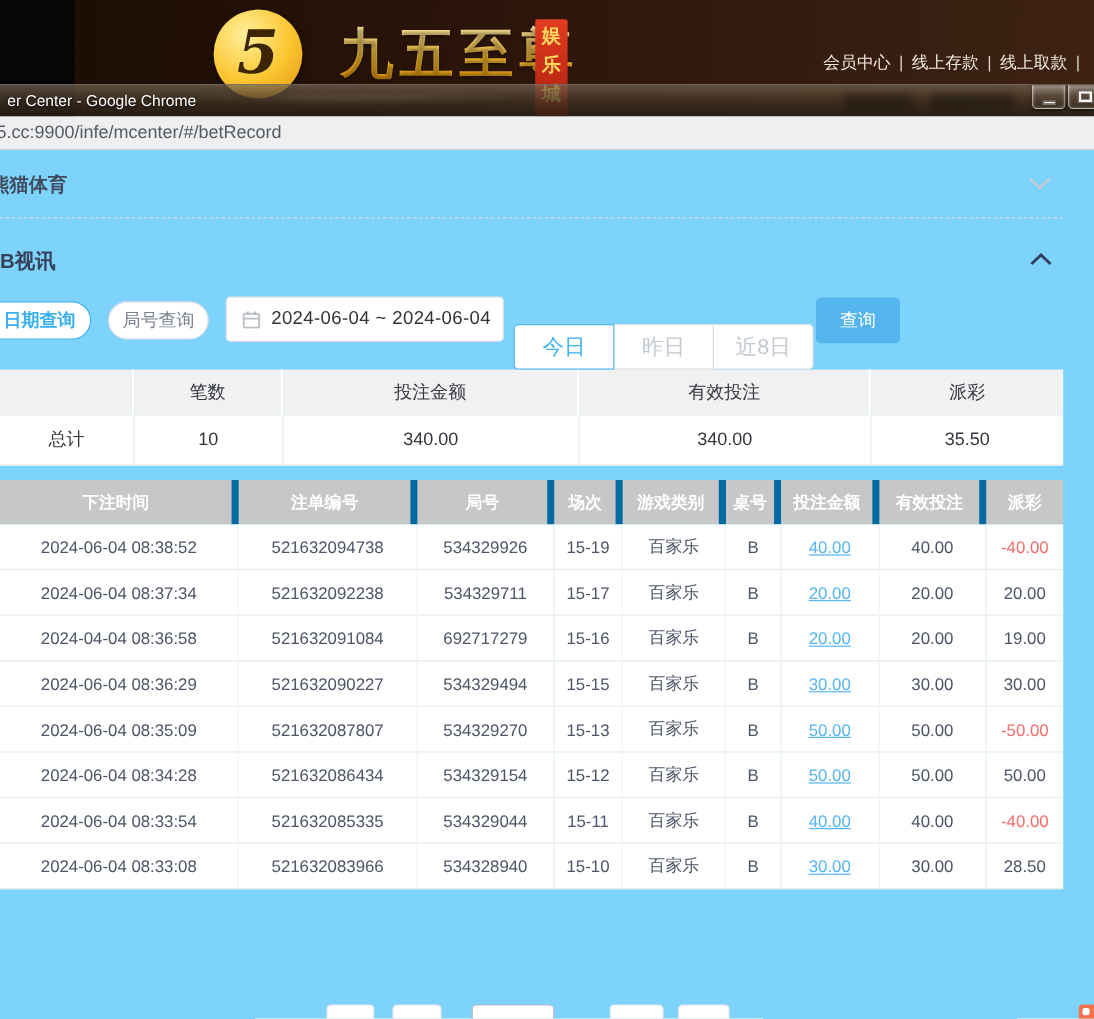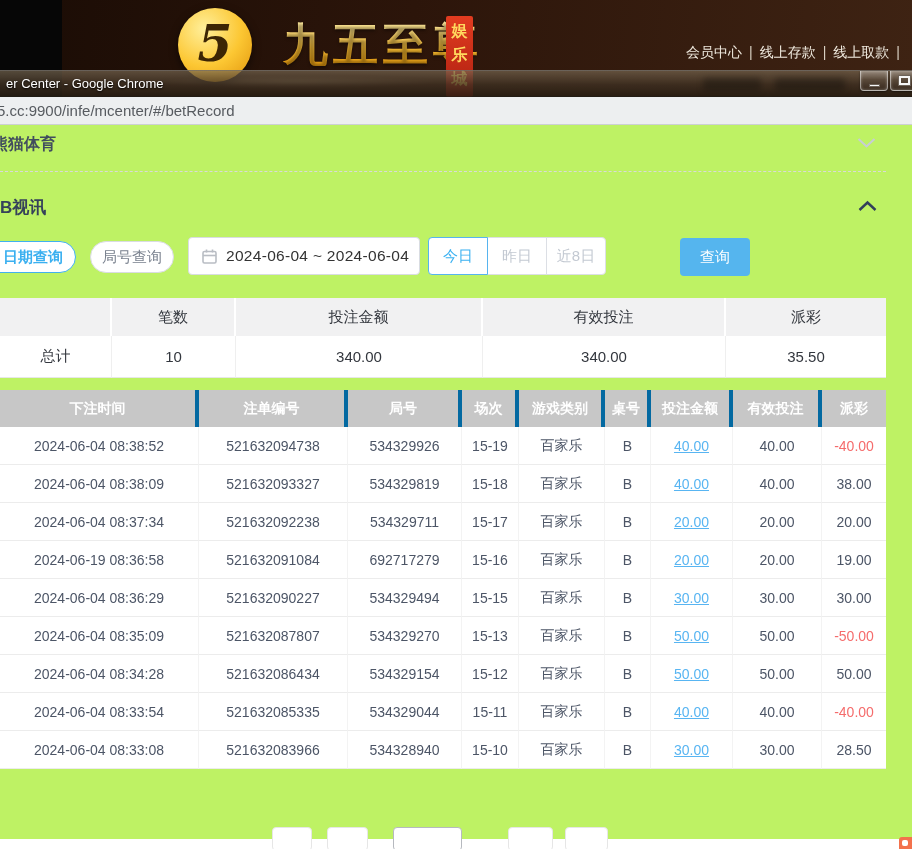--- a/index.html
+++ b/index.html
@@ -44,60 +44,60 @@
             box-shadow:0 1px 2px rgba(0,0,0,.5), inset 0 0 3px rgba(255,255,255,.35);
             display:flex; align-items:center; justify-content:center; }
   .glyph-min { width:11px; height:3px; background:#f6f6f6; border:1px solid #6c6258; margin-top:9px; }
   .glyph-max { width:11px; height:9px; border:2px solid #f6f6f6; outline:1px solid #6c6258; background:transparent; }
 
   .urlbar { position:absolute; left:0; top:97px; width:912px; height:28px; z-index:3;
             background:#edeff0; border-bottom:1px solid #cdd0d3; }
   .url-text { position:absolute; left:-3px; top:5px; font-size:15px; color:#575b60; white-space:nowrap; }
 
   
-  .content { position:absolute; left:0; top:115px; width:912px; height:724px; background:#bef264; z-index:2; }
+  .content { position:absolute; left:0; top:125px; width:912px; height:724px; background:#7dd3fc; z-index:2; }
 
   .sec-title { position:absolute; font-weight:bold; color:#36425a; white-space:nowrap; }
   .sec-panda { left:-8px; top:19px; font-size:16px; color:#414d5e; }
   .sec-bb { left:0px; top:81px; font-size:17px; }
   .chev { position:absolute; }
   .dashed { position:absolute; left:0; top:56px; width:886px; border-top:1px dashed #d9d9d9; }
 
   
   .pill { position:absolute; height:32px; top:126px; border-radius:16px; background:#fff; border:1px solid #d9dce2;
           font-size:15px; color:#79818e; display:flex; align-items:center; justify-content:center; }
   .pill-date { left:-30px; width:106px; border-color:#41b1f0; color:#3bb0f0; font-weight:bold;
                justify-content:flex-end; padding-right:12px; }
   .pill-round { left:90px; width:84px; }
   .datefield { position:absolute; left:188px; top:122px; width:232px; height:38px; border:1px solid #d9dce2;
                border-radius:4px; background:#fff; display:flex; align-items:center; }
   .datefield svg { margin:0 9px 0 13px; }
   .datefield .dtxt { font-size:15.5px; color:#333; letter-spacing:.3px; }
   .btn-group { position:absolute; left:428px; top:122px; display:flex; }
-  .seg { width:60px; height:38px; background:#fff; border:1px solid #dcdfe5; font-size:15px; color:#c3c9d2;
-         display:flex; align-items:center; justify-content:center; }
+  .seg { width:84px; height:38px; background:#fff; border:1px solid #dcdfe5; font-size:18px; color:#c3c9d2;
+         display:flex; align-items:center; justify-content:center;margin-top:23px; }
   .seg + .seg { margin-left:-1px; }
   .seg-active { border-color:#57b4ef; color:#3bb1f1; border-radius:4px 0 0 4px; z-index:1; }
   .seg-last { border-radius:0 4px 4px 0; }
   .search-btn { position:absolute; left:680px; top:123px; width:70px; height:38px; background:#55b5ee; border:none;
                 border-radius:4px; color:#fff; font-size:15px; display:flex; align-items:center; justify-content:center; }
 
   
   table { border-collapse:separate; border-spacing:0; table-layout:fixed; }
   .summary { position:absolute; left:0; top:183px; width:886px; }
   .summary th { height:38px; background:#f1f1f2; font-size:15px; font-weight:normal; color:#33373e; text-align:center; }
   .summary th:not(:last-child) { border-right:2px solid #fff; }
   .summary td { height:42px; background:#fff; font-size:15px; color:#33373e; text-align:center;
                 border-bottom:1px solid #e7e7e7; }
   .summary td:not(:last-child) { border-right:1px solid #efefef;margin-left:44px; }
 
   
   .records { position:absolute; left:0; top:275px; width:886px; }
   .records th { height:37px; background:#c7c7c7; color:#fff; font-size:14px; font-weight:bold; text-align:center; }
-  .records th:not(:last-child) { border-right:4px solid #0369a1; }
+  .records th:not(:last-child) { border-right:6px solid #0369a1; }
   .records td { height:38px; font-size:14px; color:#4c5566; text-align:center; border-bottom:1px solid #ececec; background:#fff; }
   .records td:not(:last-child) { border-right:1px solid #f3f3f3; }
   .records a.amt { color:#58b5f2; text-decoration:underline; }
   .records .neg { color:#f56c6c; }
 
   
   .pgbtn { position:absolute; top:712px; height:24px; background:#fff; border:1px solid #e6e6e6; border-radius:4px; }
   .pg3 { border-color:#b6b9bf; }
 
   .float-orange { position:absolute; right:-4px; bottom:-3px; width:17px; height:15px; background:#f3724d;
@@ -233,43 +233,32 @@
             <td>521632094738</td>
             <td>534329926</td>
             <td>15-19</td>
             <td>百家乐</td>
             <td>B</td>
             <td><a href="#" class="amt">40.00</a></td>
             <td>40.00</td>
             <td class="neg">-40.00</td>
           </tr>
           <tr>
-            <td>2024-06-04 08:38:09</td>
-            <td>521632093327</td>
-            <td>534329819</td>
-            <td>15-18</td>
-            <td>百家乐</td>
-            <td>B</td>
-            <td><a href="#" class="amt">40.00</a></td>
-            <td>40.00</td>
-            <td>38.00</td>
-          </tr>
-          <tr>
             <td>2024-06-04 08:37:34</td>
             <td>521632092238</td>
             <td>534329711</td>
             <td>15-17</td>
             <td>百家乐</td>
             <td>B</td>
             <td><a href="#" class="amt">20.00</a></td>
             <td>20.00</td>
             <td>20.00</td>
           </tr>
           <tr>
-            <td>2024-06-19 08:36:58</td>
+            <td>2024-04-04 08:36:58</td>
             <td>521632091084</td>
             <td>692717279</td>
             <td>15-16</td>
             <td>百家乐</td>
             <td>B</td>
             <td><a href="#" class="amt">20.00</a></td>
             <td>20.00</td>
             <td>19.00</td>
           </tr>
           <tr>

